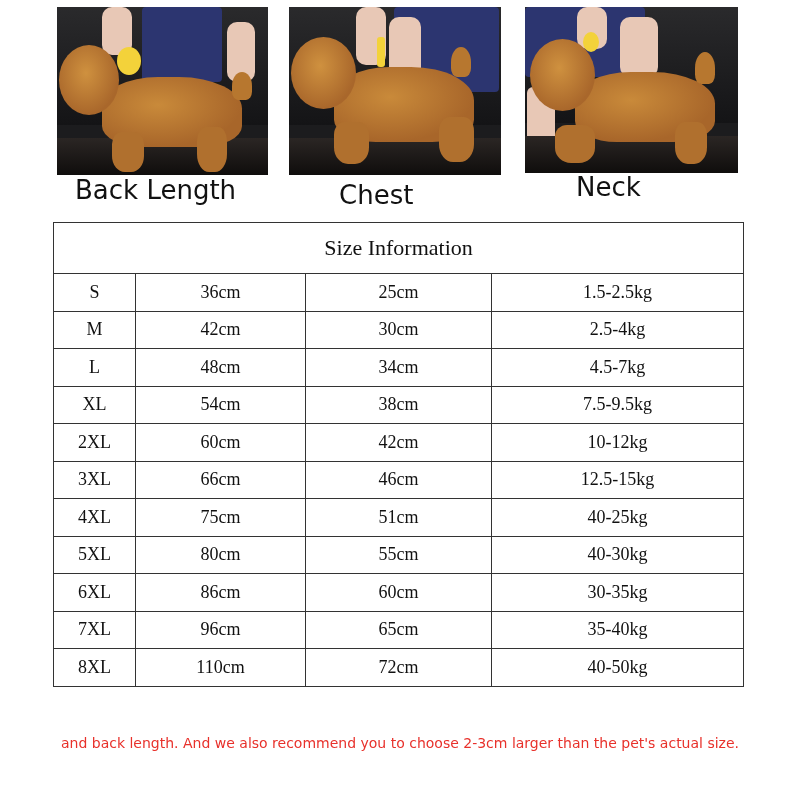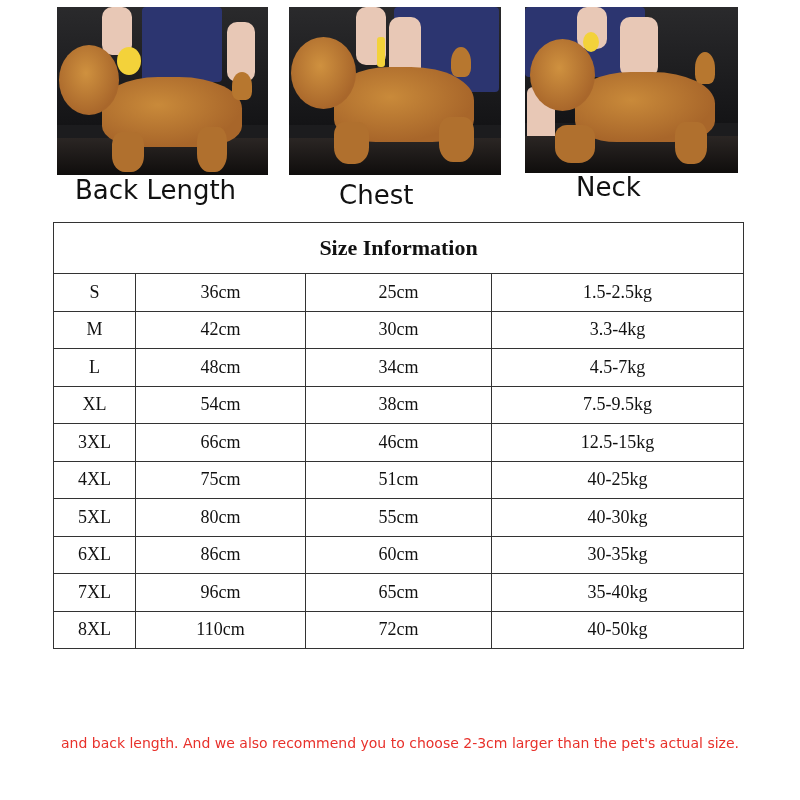--- a/index.html
+++ b/index.html
@@ -13,21 +13,21 @@
   .photo .tape { position:absolute; background:#f3d23a; border-radius:50%; }
   .photo .dog-body { position:absolute; background:radial-gradient(ellipse at 40% 40%, #c98a3a, #a8662a 70%); border-radius:40% 45% 30% 30%; }
   .photo .dog-head { position:absolute; background:radial-gradient(ellipse at 45% 40%, #cf913f, #a9672b 70%); border-radius:50%; }
   .photo .dog-leg { position:absolute; background:#b0702e; border-radius:30% 30% 40% 40%; }
   .photo .dog-tail { position:absolute; background:#b7772f; border-radius:50% 50% 30% 30%; }
 
   .caption { position:absolute; font-family:"DejaVu Sans", sans-serif; font-size:26px; color:#111; white-space:nowrap; font-weight:normal; letter-spacing:0px; }
 
   .size-table { position:absolute; left:53px; top:222px; width:690px; border-collapse:collapse; table-layout:fixed; }
   .size-table td, .size-table th { border:1.5px solid #333; text-align:center; color:#111; font-weight:normal; font-size:18px; padding:0; }
-  .size-table .title-cell { height:50px; font-size:22px; font-weight:bold; }
+  .size-table .title-cell { height:50px; font-size:22px; font-weight:normal; }
   .size-table .head-row td { height:37px; }
   .size-table .data-row td { height:36.5px; }
 
   .note { position:absolute; left:40px; top:733px; width:720px; text-align:center; color:#e8312b; font-family:"DejaVu Sans", sans-serif; font-size:14px; line-height:20.5px; }
 </style>
 </head>
 <body>
 
 <div class="photo" style="left:57px;top:7px;width:211px;height:168px;">
   <div class="wall"></div>
@@ -89,33 +89,39 @@
   <tr class="data-row">
     <td>S</td>
     <td>36cm</td>
     <td>25cm</td>
     <td>1.5-2.5kg</td>
   </tr>
   <tr class="data-row">
     <td>M</td>
     <td>42cm</td>
     <td>30cm</td>
-    <td>3.3-4kg</td>
+    <td>2.5-4kg</td>
   </tr>
   <tr class="data-row">
     <td>L</td>
     <td>48cm</td>
     <td>34cm</td>
     <td>4.5-7kg</td>
   </tr>
   <tr class="data-row">
     <td>XL</td>
     <td>54cm</td>
     <td>38cm</td>
     <td>7.5-9.5kg</td>
+  </tr>
+  <tr class="data-row">
+    <td>2XL</td>
+    <td>60cm</td>
+    <td>42cm</td>
+    <td>10-12kg</td>
   </tr>
   <tr class="data-row">
     <td>3XL</td>
     <td>66cm</td>
     <td>46cm</td>
     <td>12.5-15kg</td>
   </tr>
   <tr class="data-row">
     <td>4XL</td>
     <td>75cm</td>

